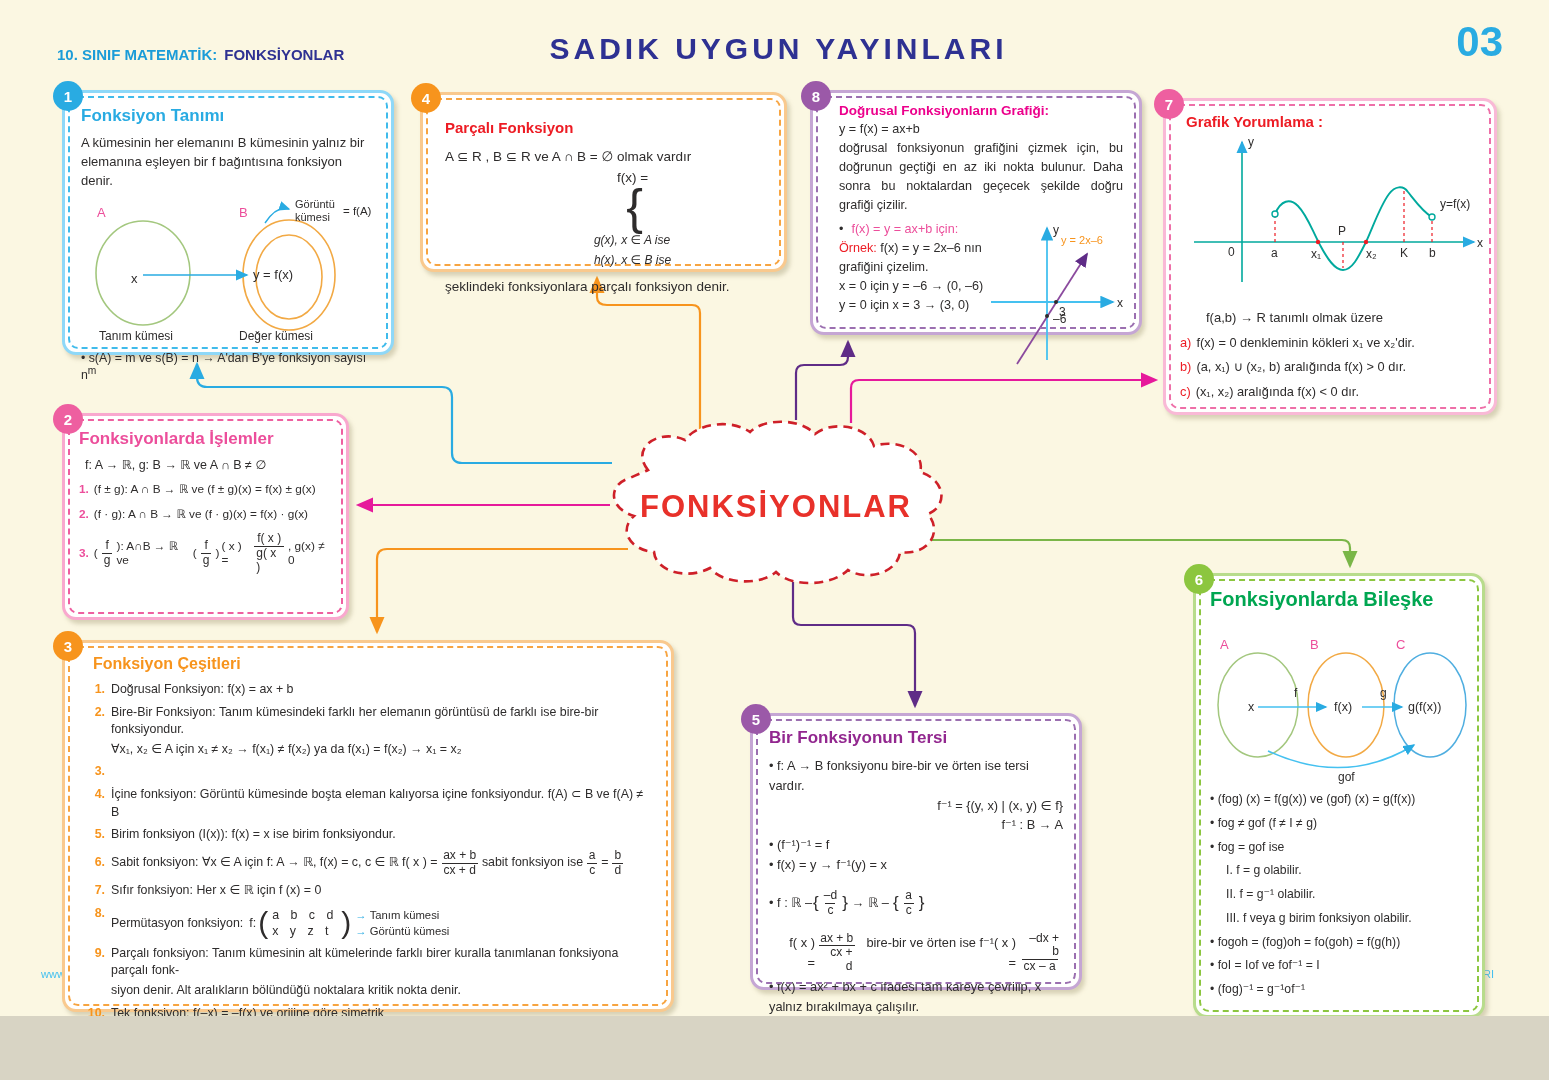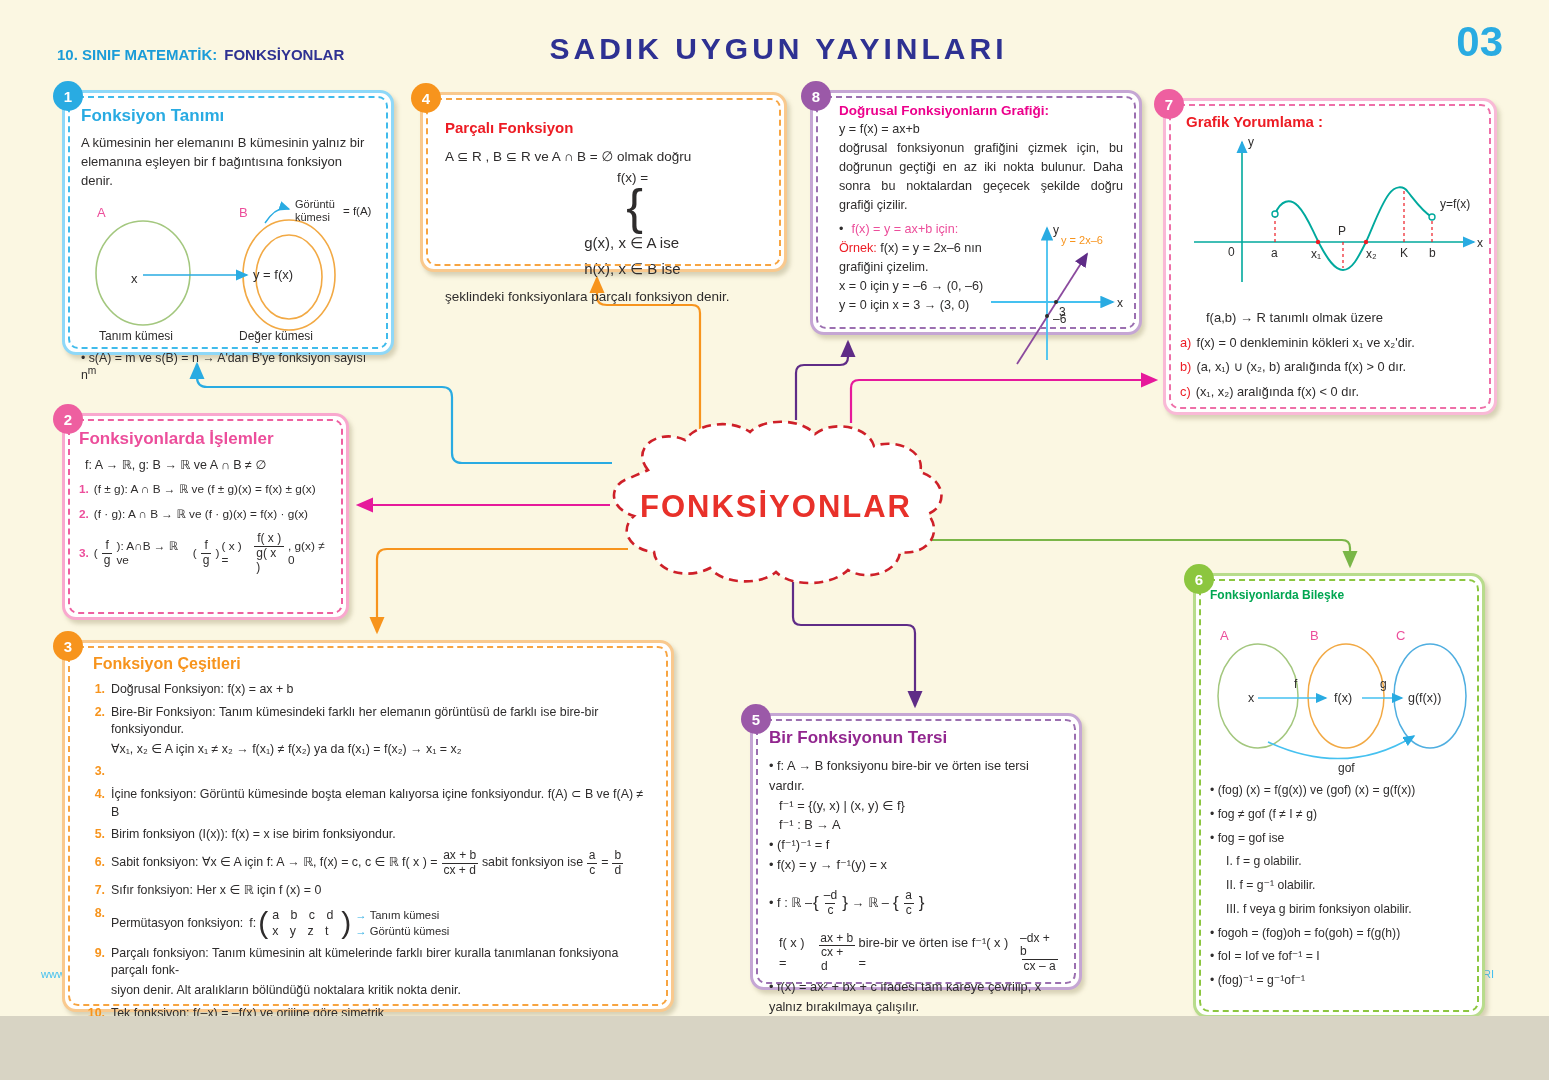--- a/index.html
+++ b/index.html
@@ -52,21 +52,21 @@
   .perm-arrows{display:flex;flex-direction:column;font-size:11.3px;line-height:1.45;margin-left:2px;}
   .perm-arrows .arr{color:#29ABE2;font-weight:bold;margin-right:3px;}
   
   .b4{left:420px;top:92px;width:367px;height:180px;border:3px solid #F9C98E;padding:24px 22px;box-sizing:border-box;}
   .b4 .dash{border-color:#F7A440;}
   .b4 .badge{background:#F7941D;}
   .b4 h2{color:#ED1C24;font-size:15px;margin-bottom:12px;}
   .b4 .t{font-size:13.5px;}
   .piece{display:flex;align-items:center;margin:6px 0 8px 58px;flex-direction:column;}
   .brace{font-size:50px;font-weight:300;line-height:.9;margin:0 4px 0 8px;color:#2e2c2c;}
-  .cases{display:flex;flex-direction:column;font-size:15px;line-height:1.7;}
+  .cases{display:flex;flex-direction:column;font-size:12px;line-height:1.7;font-style:italic;}
   
   .b8{left:810px;top:90px;width:332px;height:245px;border:3px solid #C5A6D4;padding:10px 14px;box-sizing:border-box;}
   .b8 .dash{border-color:#9B6FB0;}
   .b8 .badge{background:#9B59A8;}
   .b8 h2{color:#EC008C;font-size:13.5px;margin:0 0 2px 12px;}
   .b8 .t{font-size:12.6px;line-height:1.5;margin-left:12px;}
   .b8 .para{text-align:justify;margin-right:2px;}
   .b8-cols{display:flex;margin-top:6px;}
   .b8-left{flex:1;}
   .b8 .pink{color:#EC4E9B;}
@@ -78,27 +78,27 @@
   .b7 h2{color:#ED1C24;font-size:15px;margin:2px 0 0 6px;}
   .b7 .intro{font-size:13px;margin:4px 0 6px 26px;}
   .b7 .it{font-size:12.8px;line-height:1.9;display:flex;}
   .b7 .k{color:#ED1C24;margin-right:5px;}
   
   .b5{left:750px;top:713px;width:332px;height:277px;border:3px solid #C5A6D4;padding:12px 16px;box-sizing:border-box;}
   .b5 .dash{border-color:#9B6FB0;}
   .b5 .badge{background:#9B59A8;}
   .b5 h2{color:#92278F;font-size:17px;}
   .b5 .t{font-size:12.8px;line-height:1.55;}
-  .b5 .ind{margin-left:10px;}
+  .b5 .ind{margin-left:10px;text-align:right;}
   .b5 .cb{font-size:17px;font-weight:300;margin:0 1px;}
   
   .b6{left:1193px;top:573px;width:292px;height:445px;border:3px solid #B8DC8C;padding:12px 14px;box-sizing:border-box;}
   .b6 .dash{border-color:#8CC63F;}
   .b6 .badge{background:#8CC63F;}
-  .b6 h2{color:#00A651;font-size:12px;}
+  .b6 h2{color:#00A651;font-size:20px;}
   .b6 .t{font-size:12.2px;line-height:1.95;}
   .b6 .ind{margin-left:16px;}
   
   #overlay{position:absolute;inset:0;z-index:1;pointer-events:none;}
   svg text{font-family:"Liberation Sans","DejaVu Sans",sans-serif;}
 </style>
 </head>
 <body>
 
 <div id="canvas">
@@ -269,21 +269,21 @@
     <div class="it">
         <span class="n">10.</span>
         <span><span>Tek fonksiyon: f(–x) = –f(x) ve orijine göre simetrik</span><div class="sub">Çift fonksiyon: f(–x) = f(x) ve Oy eksenine göre simetrik.</div></span>
       </div>
   </section>
 
   <section class="box b4">
     <span class="dash"></span>
     <span class="badge">4</span>
     <h2>Parçalı Fonksiyon</h2>
-    <div class="t">A ⊆ R , B ⊆ R  ve  A ∩ B = ∅  olmak doğru</div>
+    <div class="t">A ⊆ R , B ⊆ R  ve  A ∩ B = ∅  olmak vardır</div>
     <div class="piece">
       <span class="t">f(x) =</span>
       <span class="brace">{</span>
       <span class="cases">
         <span>g(x), x ∈ A  ise</span>
         <span>h(x), x ∈ B  ise</span>
       </span>
     </div>
     <div class="t">şeklindeki fonksiyonlara parçalı fonksiyon denir.</div>
   </section>

